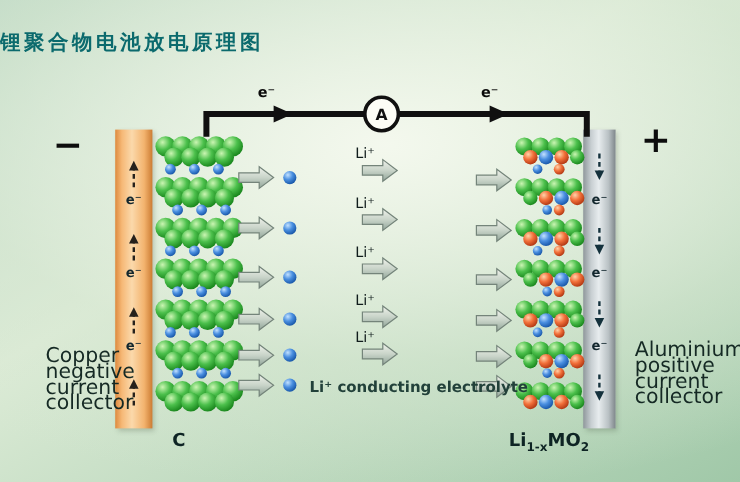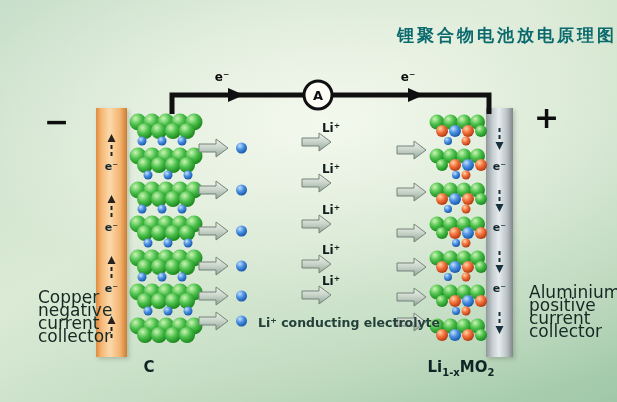--- a/index.html
+++ b/index.html
@@ -3,48 +3,48 @@
 <meta charset="utf-8">
 <style>
   html,body{margin:0;padding:0;}
   .stage{
     position:relative;width:617px;height:402px;overflow:hidden;
     font-family:"DejaVu Sans","Liberation Sans",sans-serif;
     background:
       radial-gradient(130% 100% at 52% 30%, rgba(245,249,239,.95) 0%, rgba(216,232,211,.55) 45%, rgba(255,255,255,0) 72%),
       linear-gradient(150deg,#b9d6c2 0%,#dcebd6 40%,#a0c8a8 100%);
   }
-  .title{position:absolute;top:24px;left:0;right:0;text-align:right;
+  .title{position:absolute;top:24px;left:0;right:0;text-align:left;
     font-size:17px;font-weight:bold;color:#0b6a6d;letter-spacing:3px;}
   .sign{position:absolute;font-weight:bold;color:#0d0d0d;}
   .sign.minus{left:44px;top:104px;font-size:30px;}
   .sign.plus{left:534px;top:100px;font-size:30px;}
   .bar{position:absolute;top:108px;height:249px;}
   .bar.copper{left:96px;width:31px;
     background:linear-gradient(90deg,#dd8a3e 0%,#f6b876 18%,#fbd9ab 45%,#f3b36e 78%,#cc7c33 100%);
     box-shadow:2px 2px 4px rgba(60,70,50,.25);}
   .bar.alu{left:486px;width:27px;
     background:linear-gradient(90deg,#8f979b 0%,#c8cfd2 25%,#e7ecee 48%,#b9c1c4 78%,#7e868a 100%);
     box-shadow:2px 2px 4px rgba(60,70,50,.25);}
   svg.layer{position:absolute;left:0;top:0;}
   .wiree{position:absolute;top:70px;width:32px;text-align:center;
     font-size:12px;font-weight:bold;color:#0a0a0a;}
   .elabel{position:absolute;width:31px;text-align:center;
     font-size:11px;font-weight:bold;color:#13272e;}
   .elabel.r{width:27px;}
-  .lilabel{position:absolute;left:296px;width:44px;text-align:right;
-    font-size:12px;font-weight:bold;color:#101c1c;}
+  .lilabel{position:absolute;left:296px;width:44px;text-align:left;
+    font-size:12px;font-weight:normal;color:#101c1c;}
   .caption{position:absolute;left:200px;width:240px;top:315px;text-align:center;
     font-size:12.5px;font-weight:600;color:#22413a;padding-left:29px;}
   .collcap{position:absolute;font-size:17px;line-height:13px;color:#152924;white-space:pre-line;}
   .collcap.left{left:38px;top:291px;}
   .collcap.right{left:529px;top:286px;}
   .bottomlabel{position:absolute;top:358px;font-size:15px;font-weight:bold;color:#0e2424;}
   .bottomlabel.c{left:96px;width:106px;text-align:center;}
-  .bottomlabel.limo{left:406px;width:110px;text-align:center;}
+  .bottomlabel.limo{left:424px;width:110px;}
   .bottomlabel sub{font-size:10px;}
 </style>
 </head>
 <body>
 
 <div class="stage">
 
   <div class="title">锂聚合物电池放电原理图</div>
 
   <div class="sign minus">−</div>

